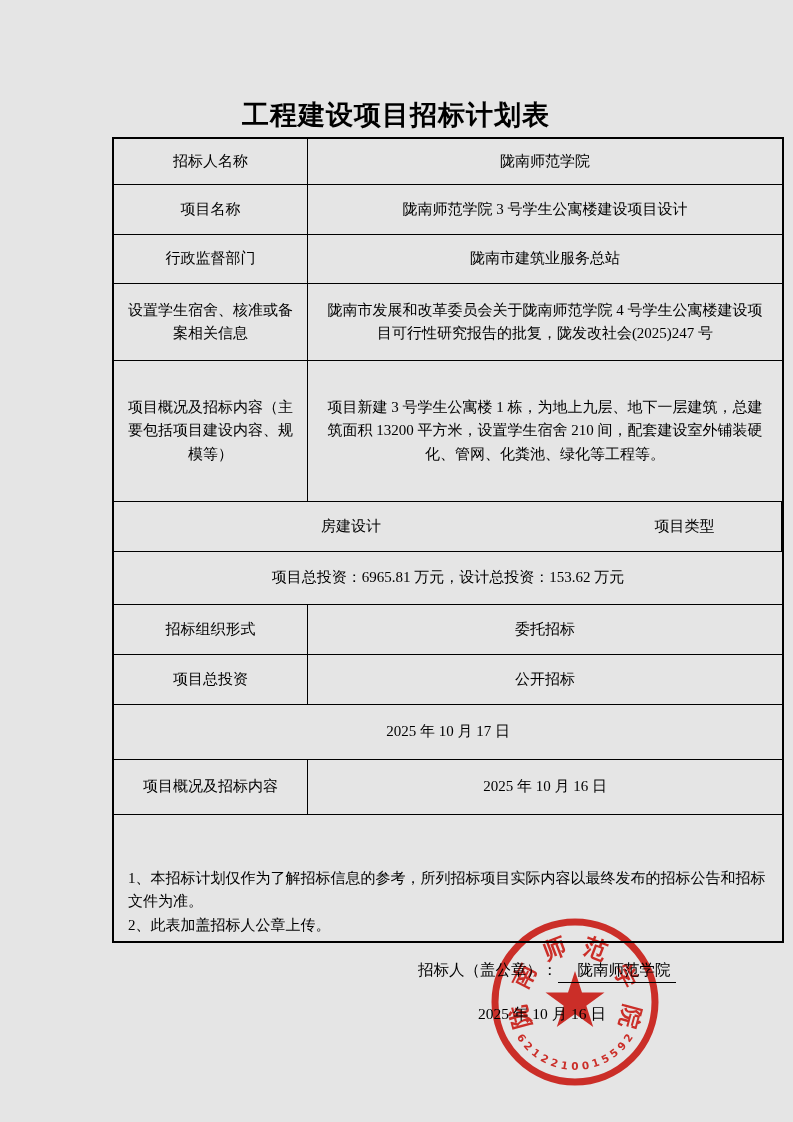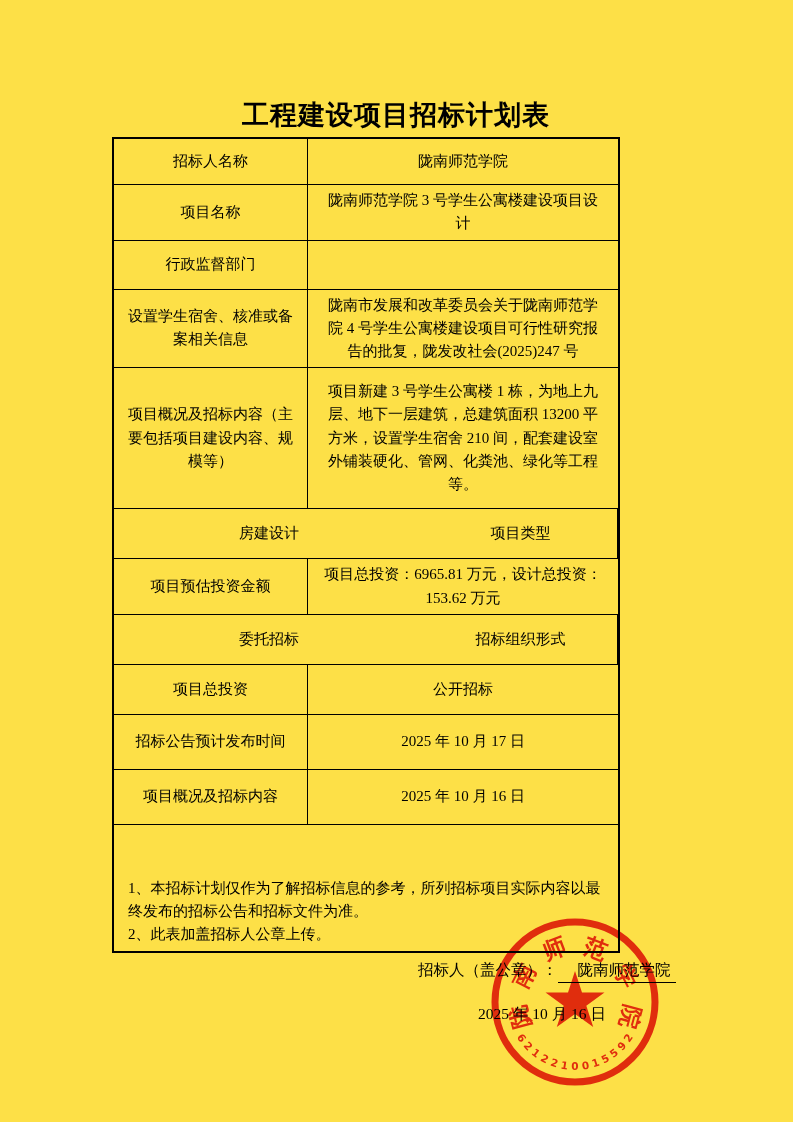--- a/index.html
+++ b/index.html
@@ -1,31 +1,31 @@
 <!DOCTYPE html>
 <html><head>
 <meta charset="utf-8">
 <style>
   html,body{margin:0;padding:0;background:#ffffff;}
   .page{
     position:relative;
     width:793px;height:1122px;
-    background:#fde047;
+    background:#e5e5e5;
     overflow:hidden;
     font-family:"Liberation Serif","DejaVu Serif",serif;
     color:#000;
   }
   .doc-title{
     position:absolute;left:112px;top:97px;width:568px;
     margin:0;text-align:center;
     font-family:"Liberation Sans","DejaVu Sans",sans-serif;
     font-weight:700;font-size:27px;letter-spacing:1px;
   }
   .tender-table{
-    position:absolute;left:112px;top:137px;width:508px;
+    position:absolute;left:112px;top:137px;width:672px;
     box-sizing:border-box;
     border:2px solid #000;
   }
   .trow{display:flex;border-top:1px solid #000;}
   .trow:first-child{border-top:none;}
   .tcell{
     box-sizing:border-box;
     display:flex;align-items:center;justify-content:center;
     text-align:center;
     font-size:15px;line-height:1.55;
@@ -85,47 +85,46 @@
     <div class="trow r0">
       <div class="tcell tlabel">招标人名称</div>
       <div class="tcell tvalue">陇南师范学院</div>
     </div>
     <div class="trow r1">
       <div class="tcell tlabel">项目名称</div>
       <div class="tcell tvalue">陇南师范学院 3 号学生公寓楼建设项目设计</div>
     </div>
     <div class="trow r2">
       <div class="tcell tlabel">行政监督部门</div>
+      <div class="tcell tvalue">陇南市建筑业服务总站</div>
     </div>
     <div class="trow r3">
       <div class="tcell tlabel">设置学生宿舍、核准或备案相关信息</div>
       <div class="tcell tvalue">陇南市发展和改革委员会关于陇南师范学院 4 号学生公寓楼建设项目可行性研究报告的批复，陇发改社会(2025)247 号</div>
     </div>
     <div class="trow r4">
       <div class="tcell tlabel">项目概况及招标内容（主要包括项目建设内容、规模等）</div>
       <div class="tcell tvalue">项目新建 3 号学生公寓楼 1 栋，为地上九层、地下一层建筑，总建筑面积 13200 平方米，设置学生宿舍 210 间，配套建设室外铺装硬化、管网、化粪池、绿化等工程等。</div>
     </div>
     <div class="trow r5">
       <div class="tcell tvalue">房建设计</div>
       <div class="tcell tlabel">项目类型</div>
     </div>
     <div class="trow r6">
-      <div class="tcell tlabel">项目预估投资金额</div>
       <div class="tcell tvalue">项目总投资：6965.81 万元，设计总投资：153.62 万元</div>
     </div>
     <div class="trow r7">
+      <div class="tcell tlabel">招标组织形式</div>
       <div class="tcell tvalue">委托招标</div>
-      <div class="tcell tlabel">招标组织形式</div>
     </div>
     <div class="trow r8">
       <div class="tcell tlabel">项目总投资</div>
       <div class="tcell tvalue">公开招标</div>
     </div>
     <div class="trow r9">
-      <div class="tcell tlabel">招标公告预计发布时间</div>
       <div class="tcell tvalue">2025 年 10 月 17 日</div>
     </div>
     <div class="trow r10">
       <div class="tcell tlabel">项目概况及招标内容</div>
       <div class="tcell tvalue">2025 年 10 月 16 日</div>
     </div>
     <div class="trow r11">
       <div class="tcell tvalue left">1、本招标计划仅作为了解招标信息的参考，所列招标项目实际内容以最终发布的招标公告和招标文件为准。
 2、此表加盖招标人公章上传。</div>
     </div>

